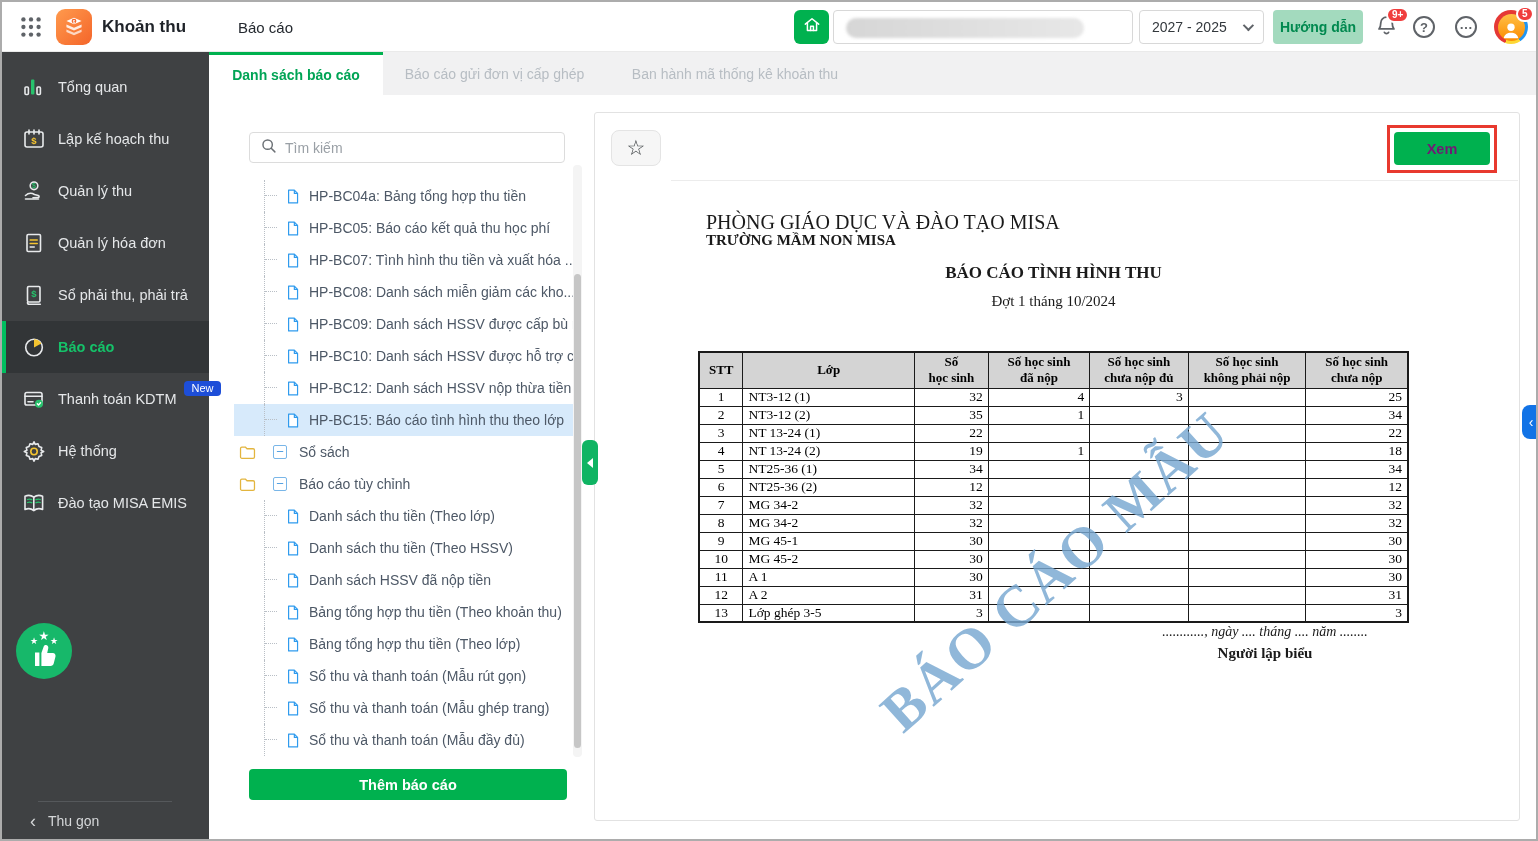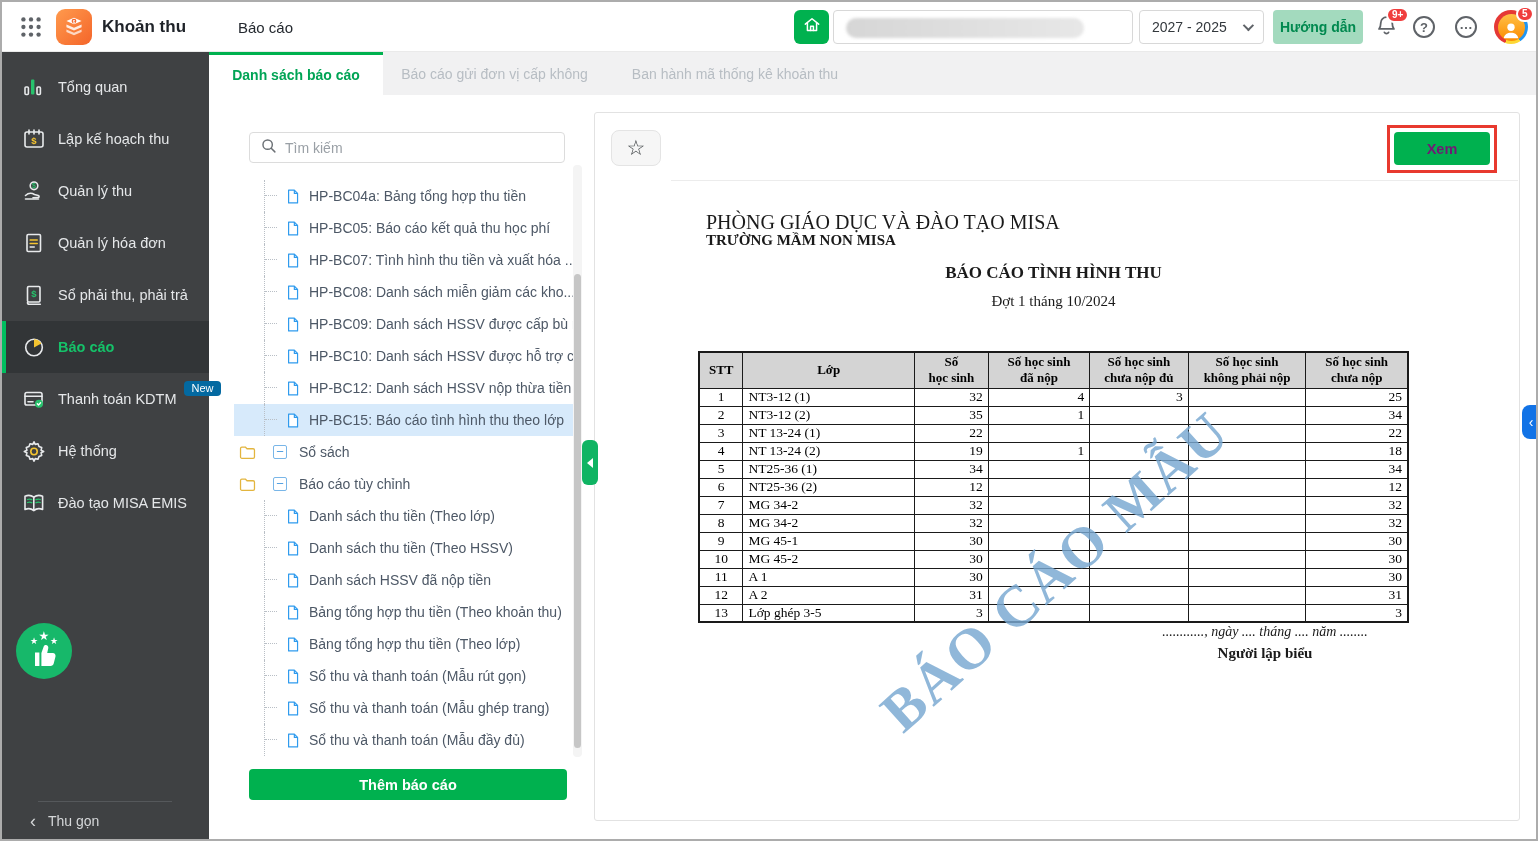--- a/index.html
+++ b/index.html
@@ -24,21 +24,21 @@
   .avatar { position:absolute; left:1492px; top:8px; width:34px; height:34px; border-radius:50%; background:conic-gradient(from 200deg,#E53935 0 55%,#2196F3 55% 85%,#FDD835 85% 100%); display:flex; align-items:center; justify-content:center; cursor:pointer; }
   .avatar-inner { width:27px; height:27px; border-radius:50%; background:linear-gradient(#FFC046,#FB8C00); display:flex; align-items:flex-end; justify-content:center; overflow:hidden; }
 
   
   .sidebar { position:absolute; left:0; top:50px; width:207px; height:791px; background:#3F4143; padding-top:9px; z-index:4; }
   .sb-item { position:relative; height:52px; display:flex; align-items:center; padding-left:18px; cursor:pointer; }
   .sb-item.active { background:#323537; box-shadow:inset 4px 0 0 #00BE5F; }
   .sb-icon { width:28px; height:26px; display:flex; align-items:center; justify-content:center; flex:none; }
   .sb-label { margin-left:10px; font-size:14.5px; color:#E5E7E9; white-space:nowrap; }
   .sb-item.active .sb-label { color:#15C269; font-weight:bold; }
-  .sb-badge { margin-left:8px; align-self:flex-start; margin-top:8px; background:#0369a1; color:#fff; font-size:11px; border-radius:4px; padding:1px 7px 2px; }
+  .sb-badge { margin-left:8px; align-self:flex-start; margin-top:8px; background:#1d4ed8; color:#fff; font-size:11px; border-radius:4px; padding:1px 7px 2px; }
   .reward { position:absolute; left:14px; top:571px; width:56px; height:56px; cursor:pointer; }
   .sb-divider { position:absolute; left:36px; bottom:41px; width:134px; height:1px; background:#55585B; }
   .sb-collapse { position:absolute; left:28px; bottom:8px; height:28px; display:flex; align-items:center; gap:12px; color:#D5D7D9; font-size:14px; cursor:pointer; }
   .sb-collapse .chev { font-size:18px; line-height:1; }
 
   
   .tabbar { position:absolute; left:207px; top:50px; width:1331px; height:43px; background:#F1F1F2; z-index:3; }
   .tab { position:absolute; top:0; height:43px; display:flex; align-items:center; justify-content:center; font-size:14px; color:#B7BDC3; cursor:pointer; white-space:nowrap; }
   .tab.active { background:#fff; border-top:3px solid #00B14F; color:#00A455; font-weight:bold; }
 
@@ -268,21 +268,21 @@
     </div>
     <div class="sb-divider"></div>
     <div class="sb-collapse">
       <span class="chev">‹</span>
       <span>Thu gọn</span>
     </div>
   </aside>
 
   <nav class="tabbar">
     <div class="tab active" style="left:0; width:174px;">Danh sách báo cáo</div>
-    <div class="tab" style="left:174px; width:223px;">Báo cáo gửi đơn vị cấp không</div>
+    <div class="tab" style="left:174px; width:223px;">Báo cáo gửi đơn vị cấp ghép</div>
     <div class="tab" style="left:397px; width:258px;">Ban hành mã thống kê khoản thu</div>
   </nav>
 
   <div class="search-box">
     <span><svg viewBox="0 0 20 20" width="17" height="17" fill="none" stroke="#6B7075" stroke-width="1.7" stroke-linecap="round">
           <circle cx="9" cy="9" r="5.5"></circle>
           <path d="M13.2 13.2L17.5 17.5"></path>
         </svg></span>
     <input type="text" placeholder="Tìm kiếm" style="">
   </div>

